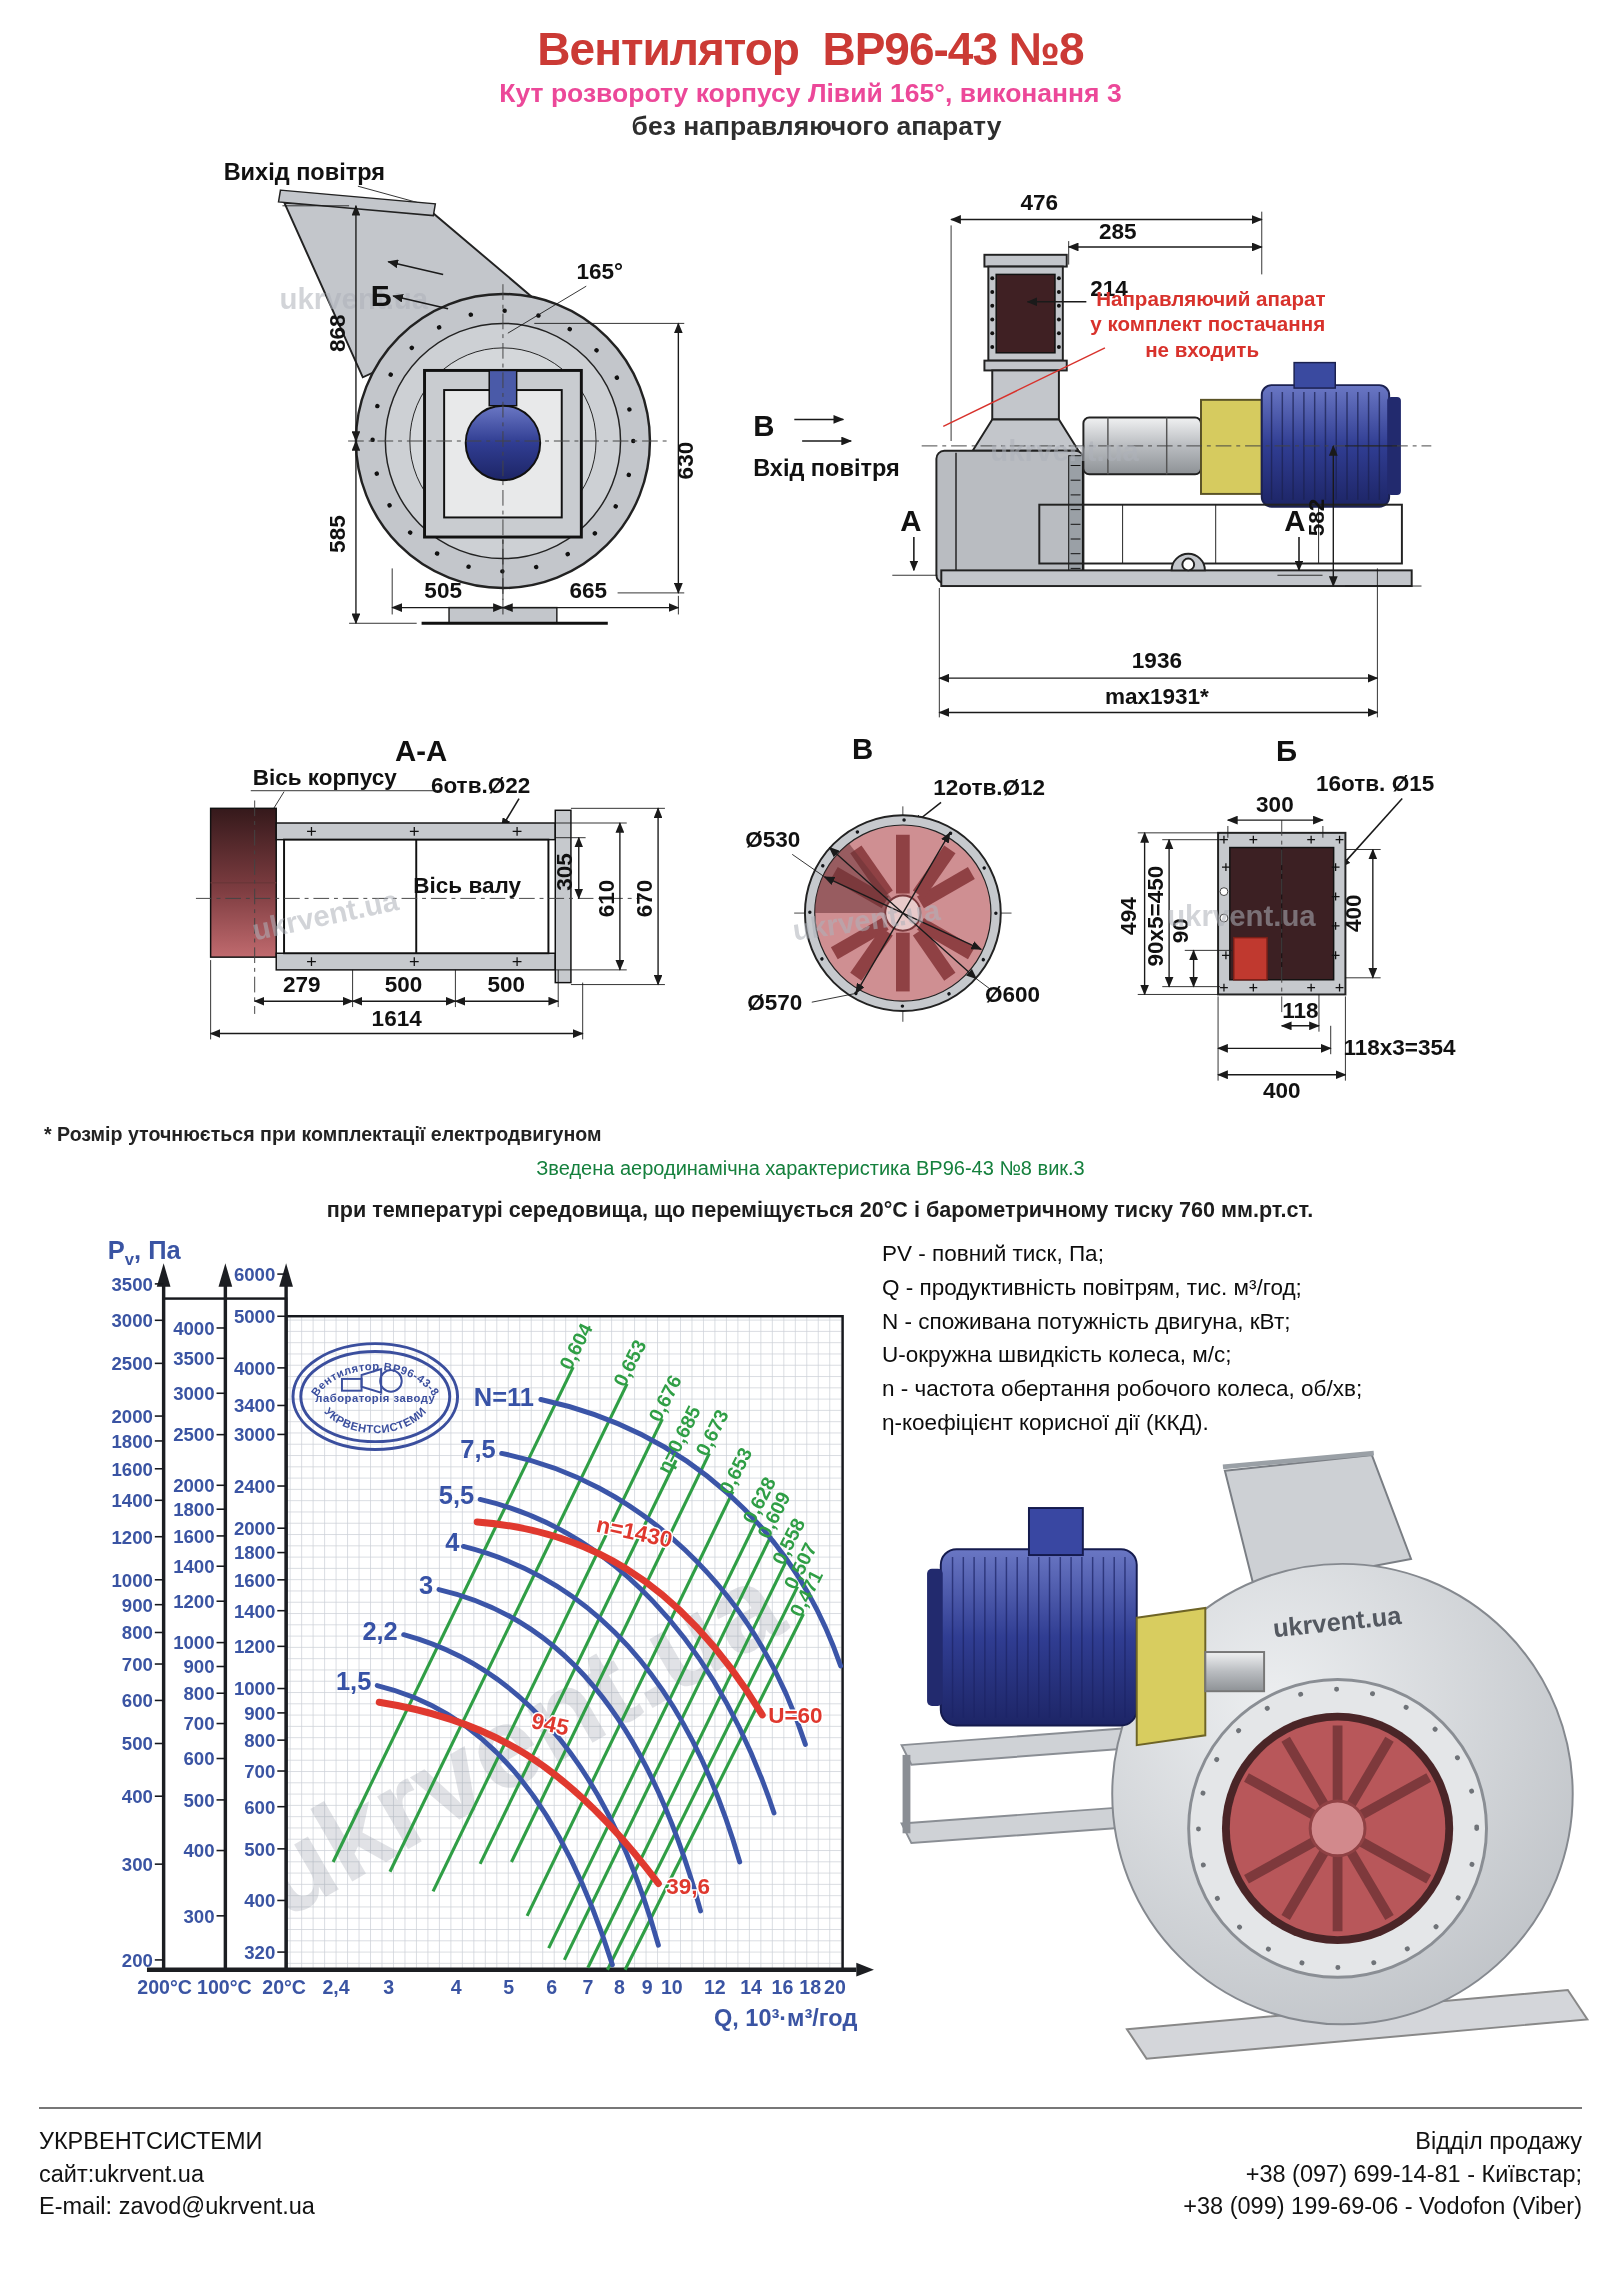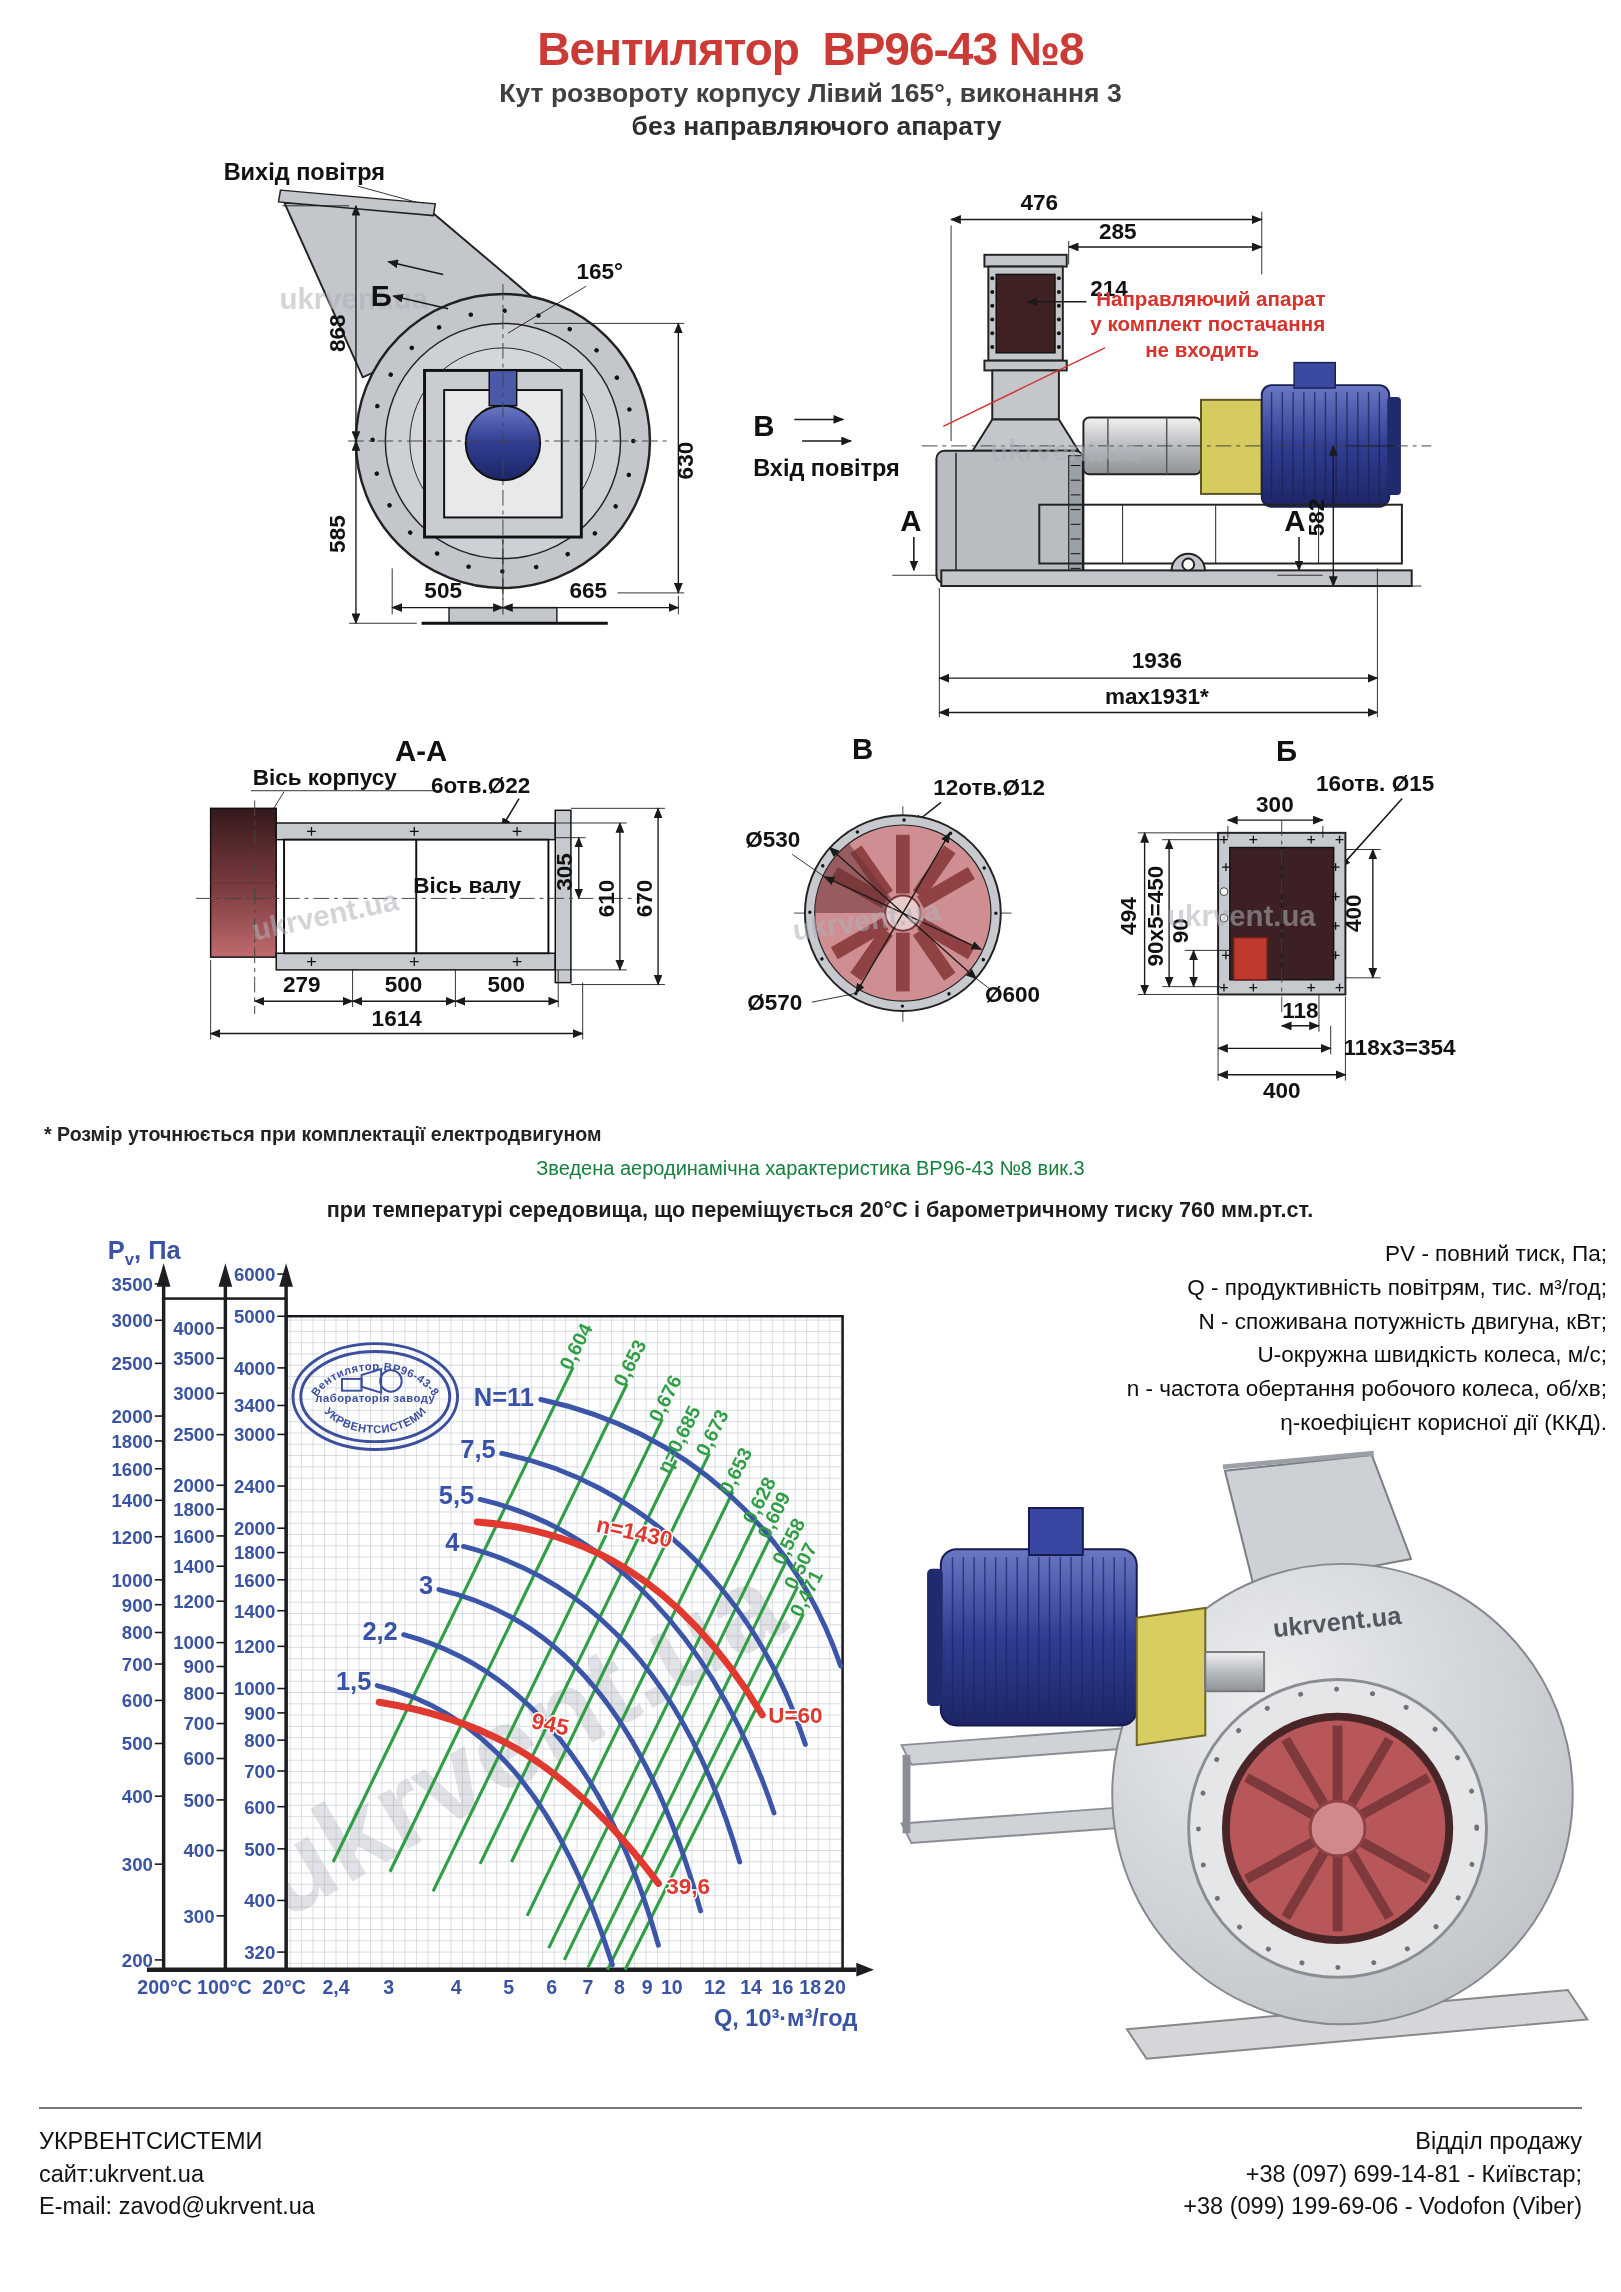--- a/index.html
+++ b/index.html
@@ -1,26 +1,26 @@
 <!DOCTYPE html>
 <html><head>
 <meta charset="utf-8">
 <style>
   html,body{margin:0;padding:0;background:#888;}
   .page{position:relative;width:1621px;height:2293px;background:#ffffff;overflow:hidden;
         font-family:"Liberation Sans",sans-serif;color:#111;}
   .abs{position:absolute;}
   .ctr{left:0;right:0;text-align:center;}
   .doc-title{top:21.6px;font-size:46px;font-weight:700;color:#cb3a35;letter-spacing:-1px;white-space:pre;}
-  .doc-sub1{top:78px;font-size:26.5px;font-weight:700;color:#404040;}
+  .doc-sub1{top:78px;font-size:26.5px;font-weight:700;color:#ec4899;}
   .doc-sub2{top:111px;font-size:26.5px;font-weight:700;color:#2e2e2e;padding-left:12px;}
   .note{top:1123px;left:44px;font-size:19.6px;font-weight:700;color:#222;}
   .aero-title{top:1157px;font-size:20px;font-weight:400;color:#15803d;}
   .aero-sub{top:1197px;font-size:21.6px;font-weight:700;color:#1d1d1d;margin-left:19px;}
-  .legend{top:1237px;left:882px;width:725px;font-size:22.5px;line-height:1.5;color:#0d0d0d;text-align:right;}
+  .legend{top:1237px;left:882px;width:725px;font-size:22.5px;line-height:1.5;color:#0d0d0d;}
   .footer{top:2107px;left:39px;width:1543px;border-top:2px solid #777;padding-top:15.7px;
           display:flex;justify-content:space-between;font-size:23.5px;line-height:1.4;}
   .footer .right{text-align:right;}
   svg{position:absolute;overflow:visible;}
   svg text{font-family:"Liberation Sans",sans-serif;}
   
   .dim{stroke:#1a1a1a;stroke-width:1.4;marker-start:url(#arw);marker-end:url(#arw);}
   .arr1{stroke:#1a1a1a;stroke-width:1.6;marker-end:url(#arw);}
   .ext{stroke:#1a1a1a;stroke-width:0.9;}
   .cl{stroke:#444;stroke-width:1;stroke-dasharray:16 5 4 5;fill:none;}

